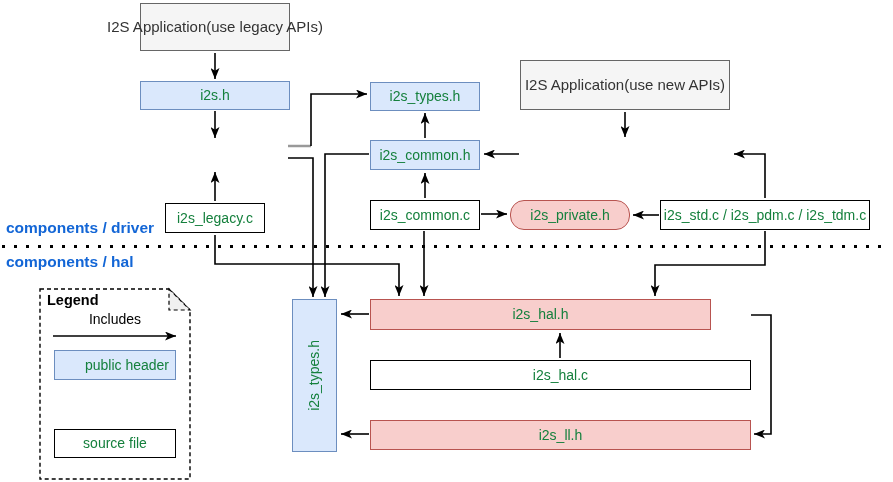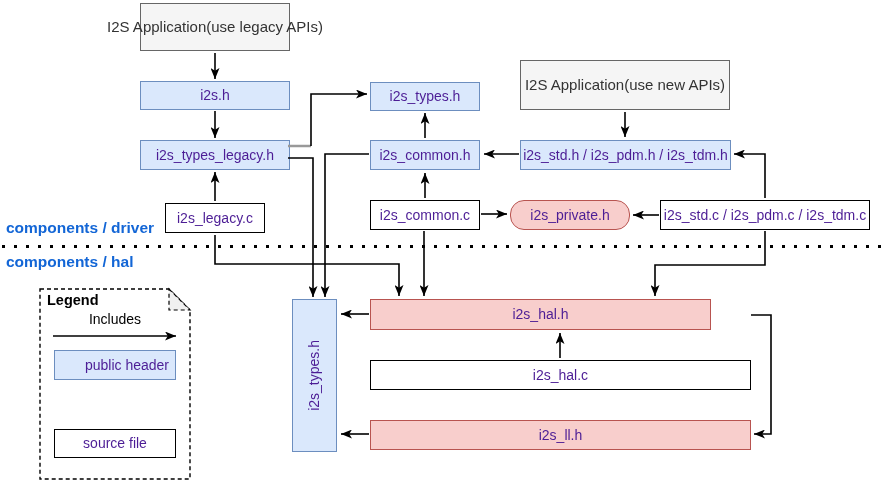--- a/index.html
+++ b/index.html
@@ -2,21 +2,21 @@
 <html><head>
 <meta charset="utf-8">
 <style>
   html,body{margin:0;padding:0;background:#ffffff;}
   #canvas{
     position:relative;width:893px;height:482px;background:#ffffff;overflow:hidden;
     font-family:"Liberation Sans","DejaVu Sans",sans-serif;
   }
   .node{
     position:absolute;box-sizing:border-box;display:flex;align-items:center;justify-content:center;
-    text-align:center;font-size:14px;color:#4c1d95;line-height:1.2;white-space:nowrap;
+    text-align:center;font-size:14px;color:#15803d;line-height:1.2;white-space:nowrap;
   }
   .node.blue{background:#dae8fc;border:1.5px solid #6c8ebf;}
   .node.pink{background:#f8cecc;border:1.5px solid #b85450;}
   .node.white{background:#ffffff;border:1.5px solid #000000;}
   .node.gray{background:#f5f5f5;border:1.5px solid #666666;color:#333333;font-size:15px;}
   .node.gray .two-line{display:flex;flex-direction:row;}
   .vtext{transform:rotate(-90deg);white-space:nowrap;font-size:14px;}
   .layer-label{
     position:absolute;left:6px;font-size:15.5px;font-weight:700;color:#1366d6;white-space:nowrap;
   }
@@ -42,34 +42,32 @@
   <div id="divider"></div>
   <div class="layer-label" style="top:253px;">components / hal</div>
 
   <div class="node gray" style="left:140px;top:3px;width:150px;height:48px;">
     <div class="two-line">
       <span>I2S Application</span>
       <span>(use legacy APIs)</span>
     </div>
   </div>
   <div class="node blue" style="left:140px;top:81px;width:150px;height:29px;">i2s.h</div>
-  <div class="node blue" style="left:140px;top:140px;width:150px;height:30px;">i2s_types_legacy.h</div>
   <div class="node white" style="left:165px;top:203px;width:100px;height:30px;">i2s_legacy.c</div>
 
   <div class="node blue" style="left:370px;top:82px;width:110px;height:29px;">i2s_types.h</div>
   <div class="node blue" style="left:370px;top:140px;width:110px;height:30px;">i2s_common.h</div>
   <div class="node white" style="left:370px;top:200px;width:110px;height:30px;">i2s_common.c</div>
 
   <div class="node gray" style="left:520px;top:60px;width:210px;height:50px;">
     <div class="two-line">
       <span>I2S Application</span>
       <span>(use new APIs)</span>
     </div>
   </div>
-  <div class="node blue" style="left:520px;top:140px;width:211px;height:30px;">i2s_std.h / i2s_pdm.h / i2s_tdm.h</div>
   <div class="node pink" style="left:510px;top:200px;width:120px;height:30px;border-radius:14px;">i2s_private.h</div>
   <div class="node white" style="left:660px;top:200px;width:210px;height:30px;">i2s_std.c / i2s_pdm.c / i2s_tdm.c</div>
 
   <div class="node blue" style="left:292px;top:299px;width:45px;height:153px;">
     <span class="vtext">i2s_types.h</span>
   </div>
   <div class="node pink" style="left:370px;top:299px;width:341px;height:31px;">i2s_hal.h</div>
   <div class="node white" style="left:370px;top:360px;width:381px;height:30px;">i2s_hal.c</div>
   <div class="node pink" style="left:370px;top:420px;width:381px;height:30px;">i2s_ll.h</div>
 

